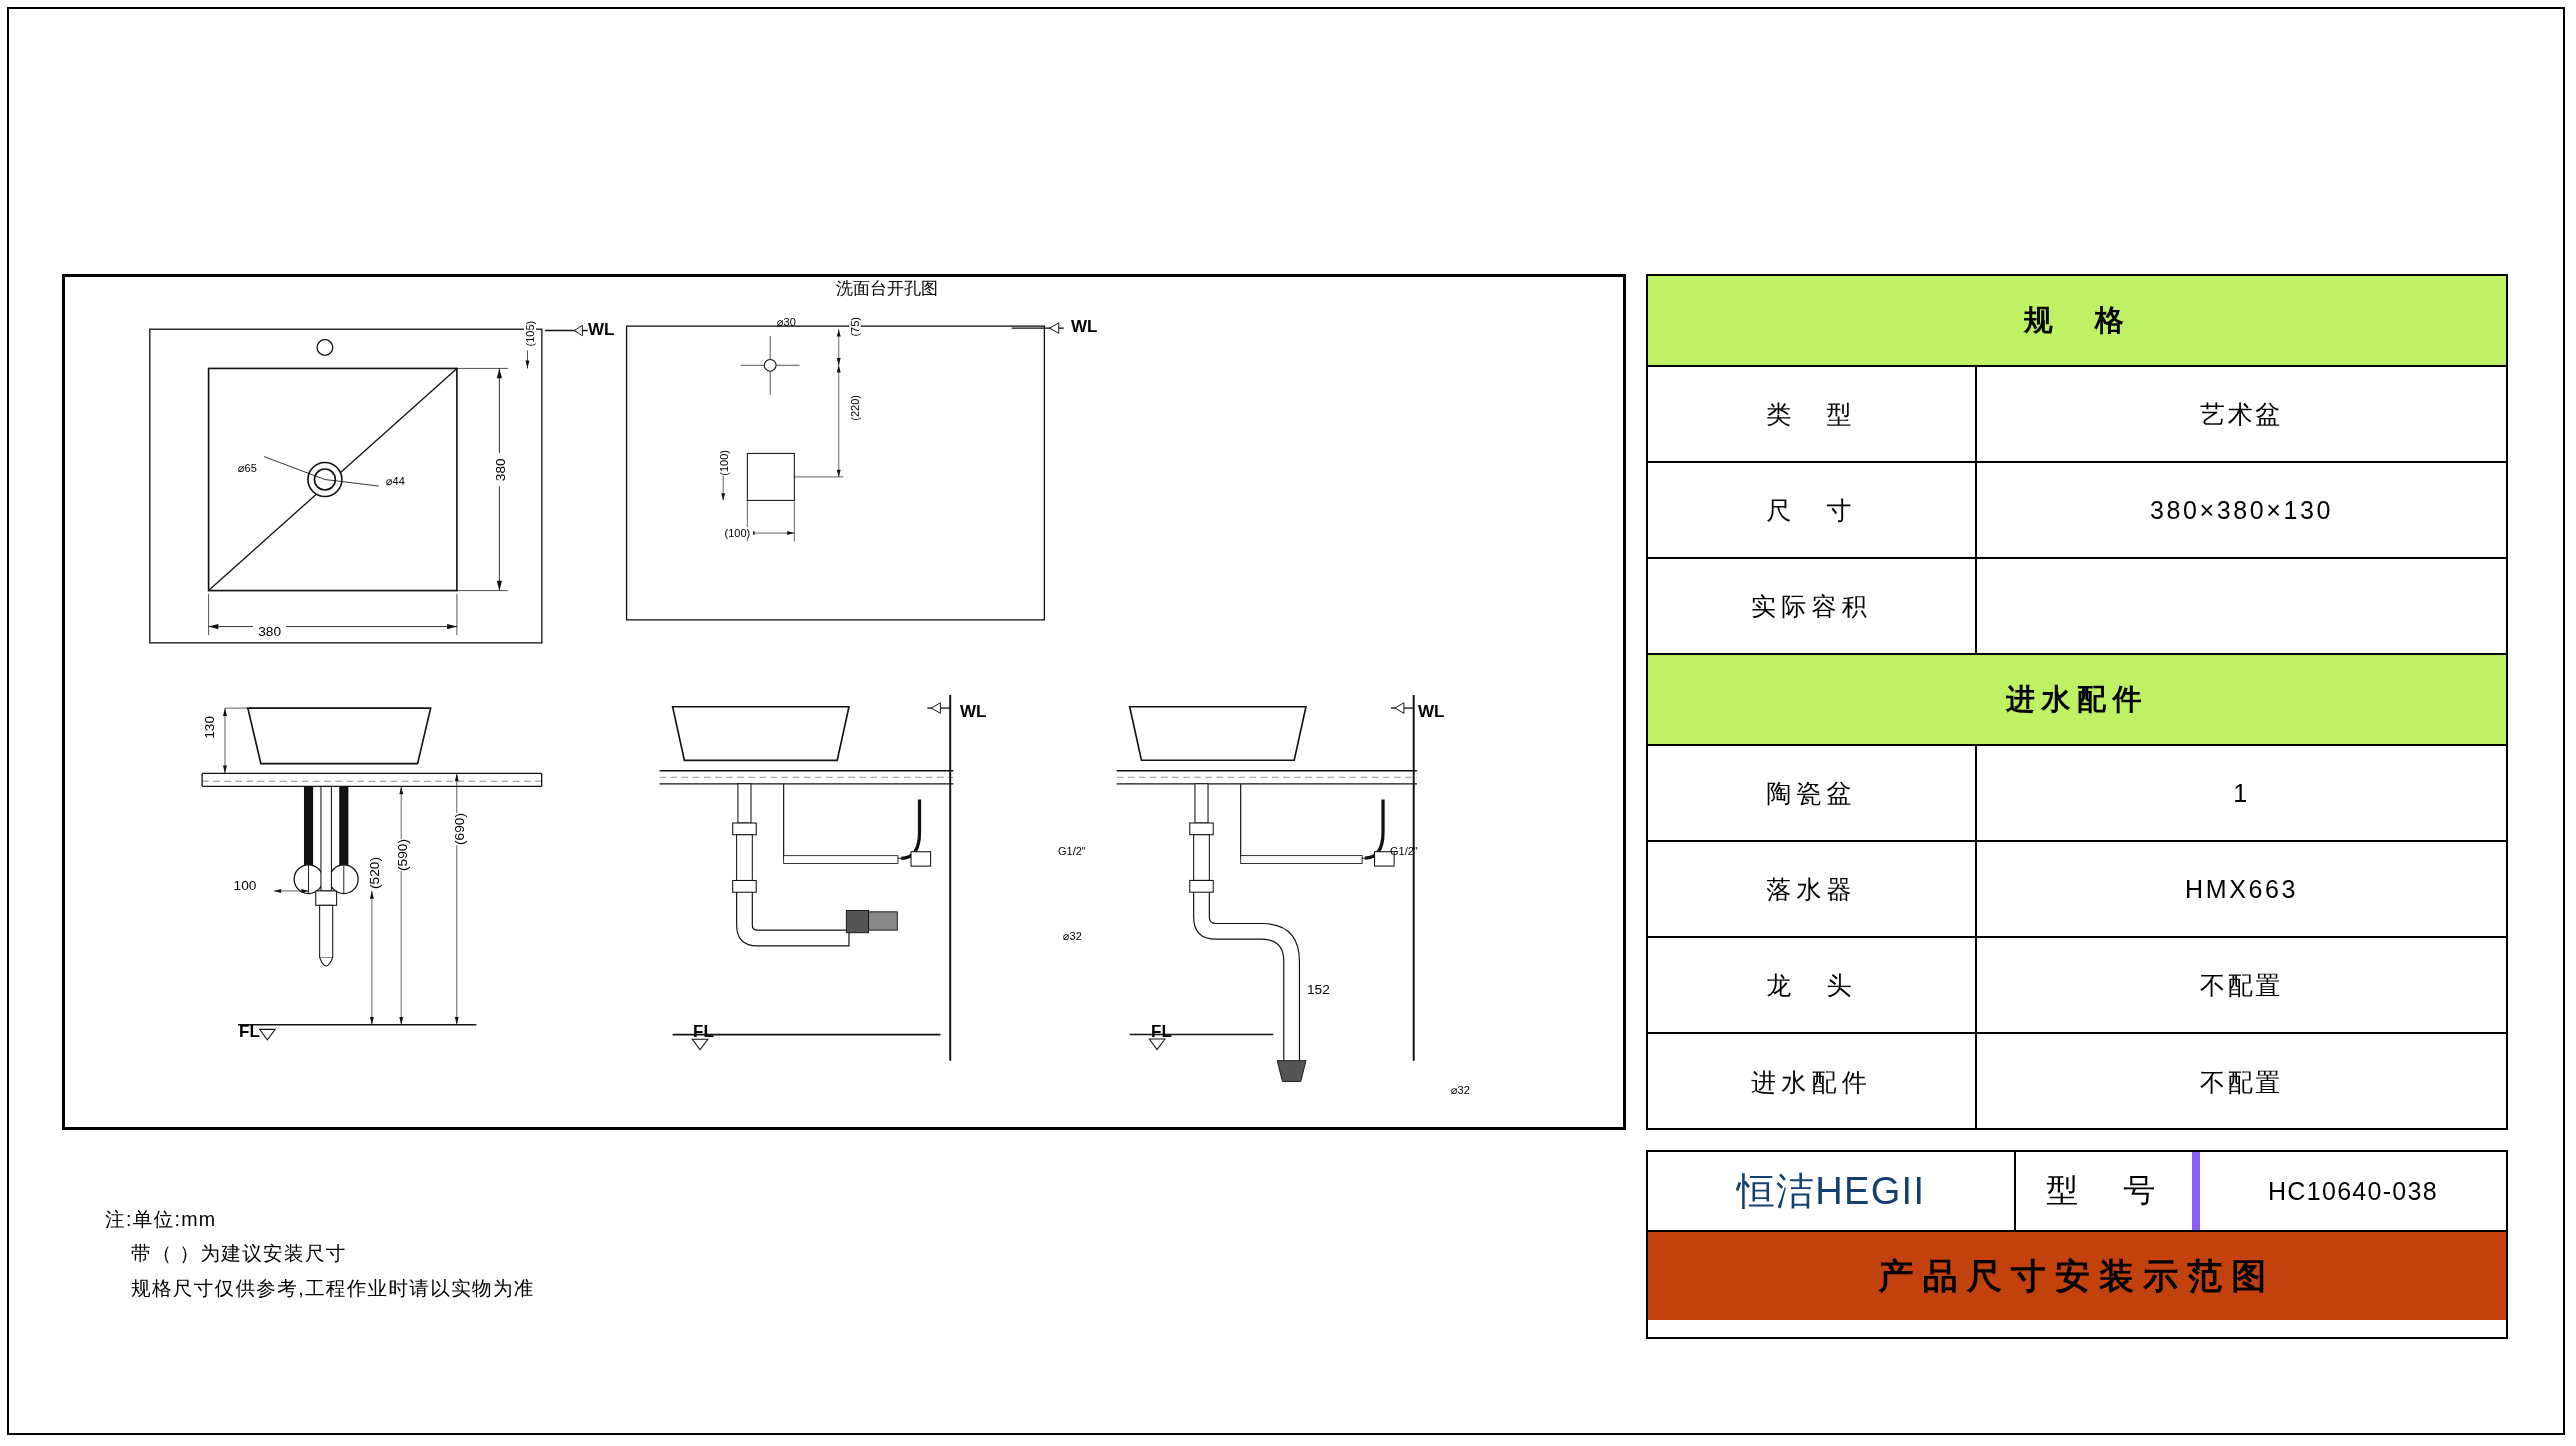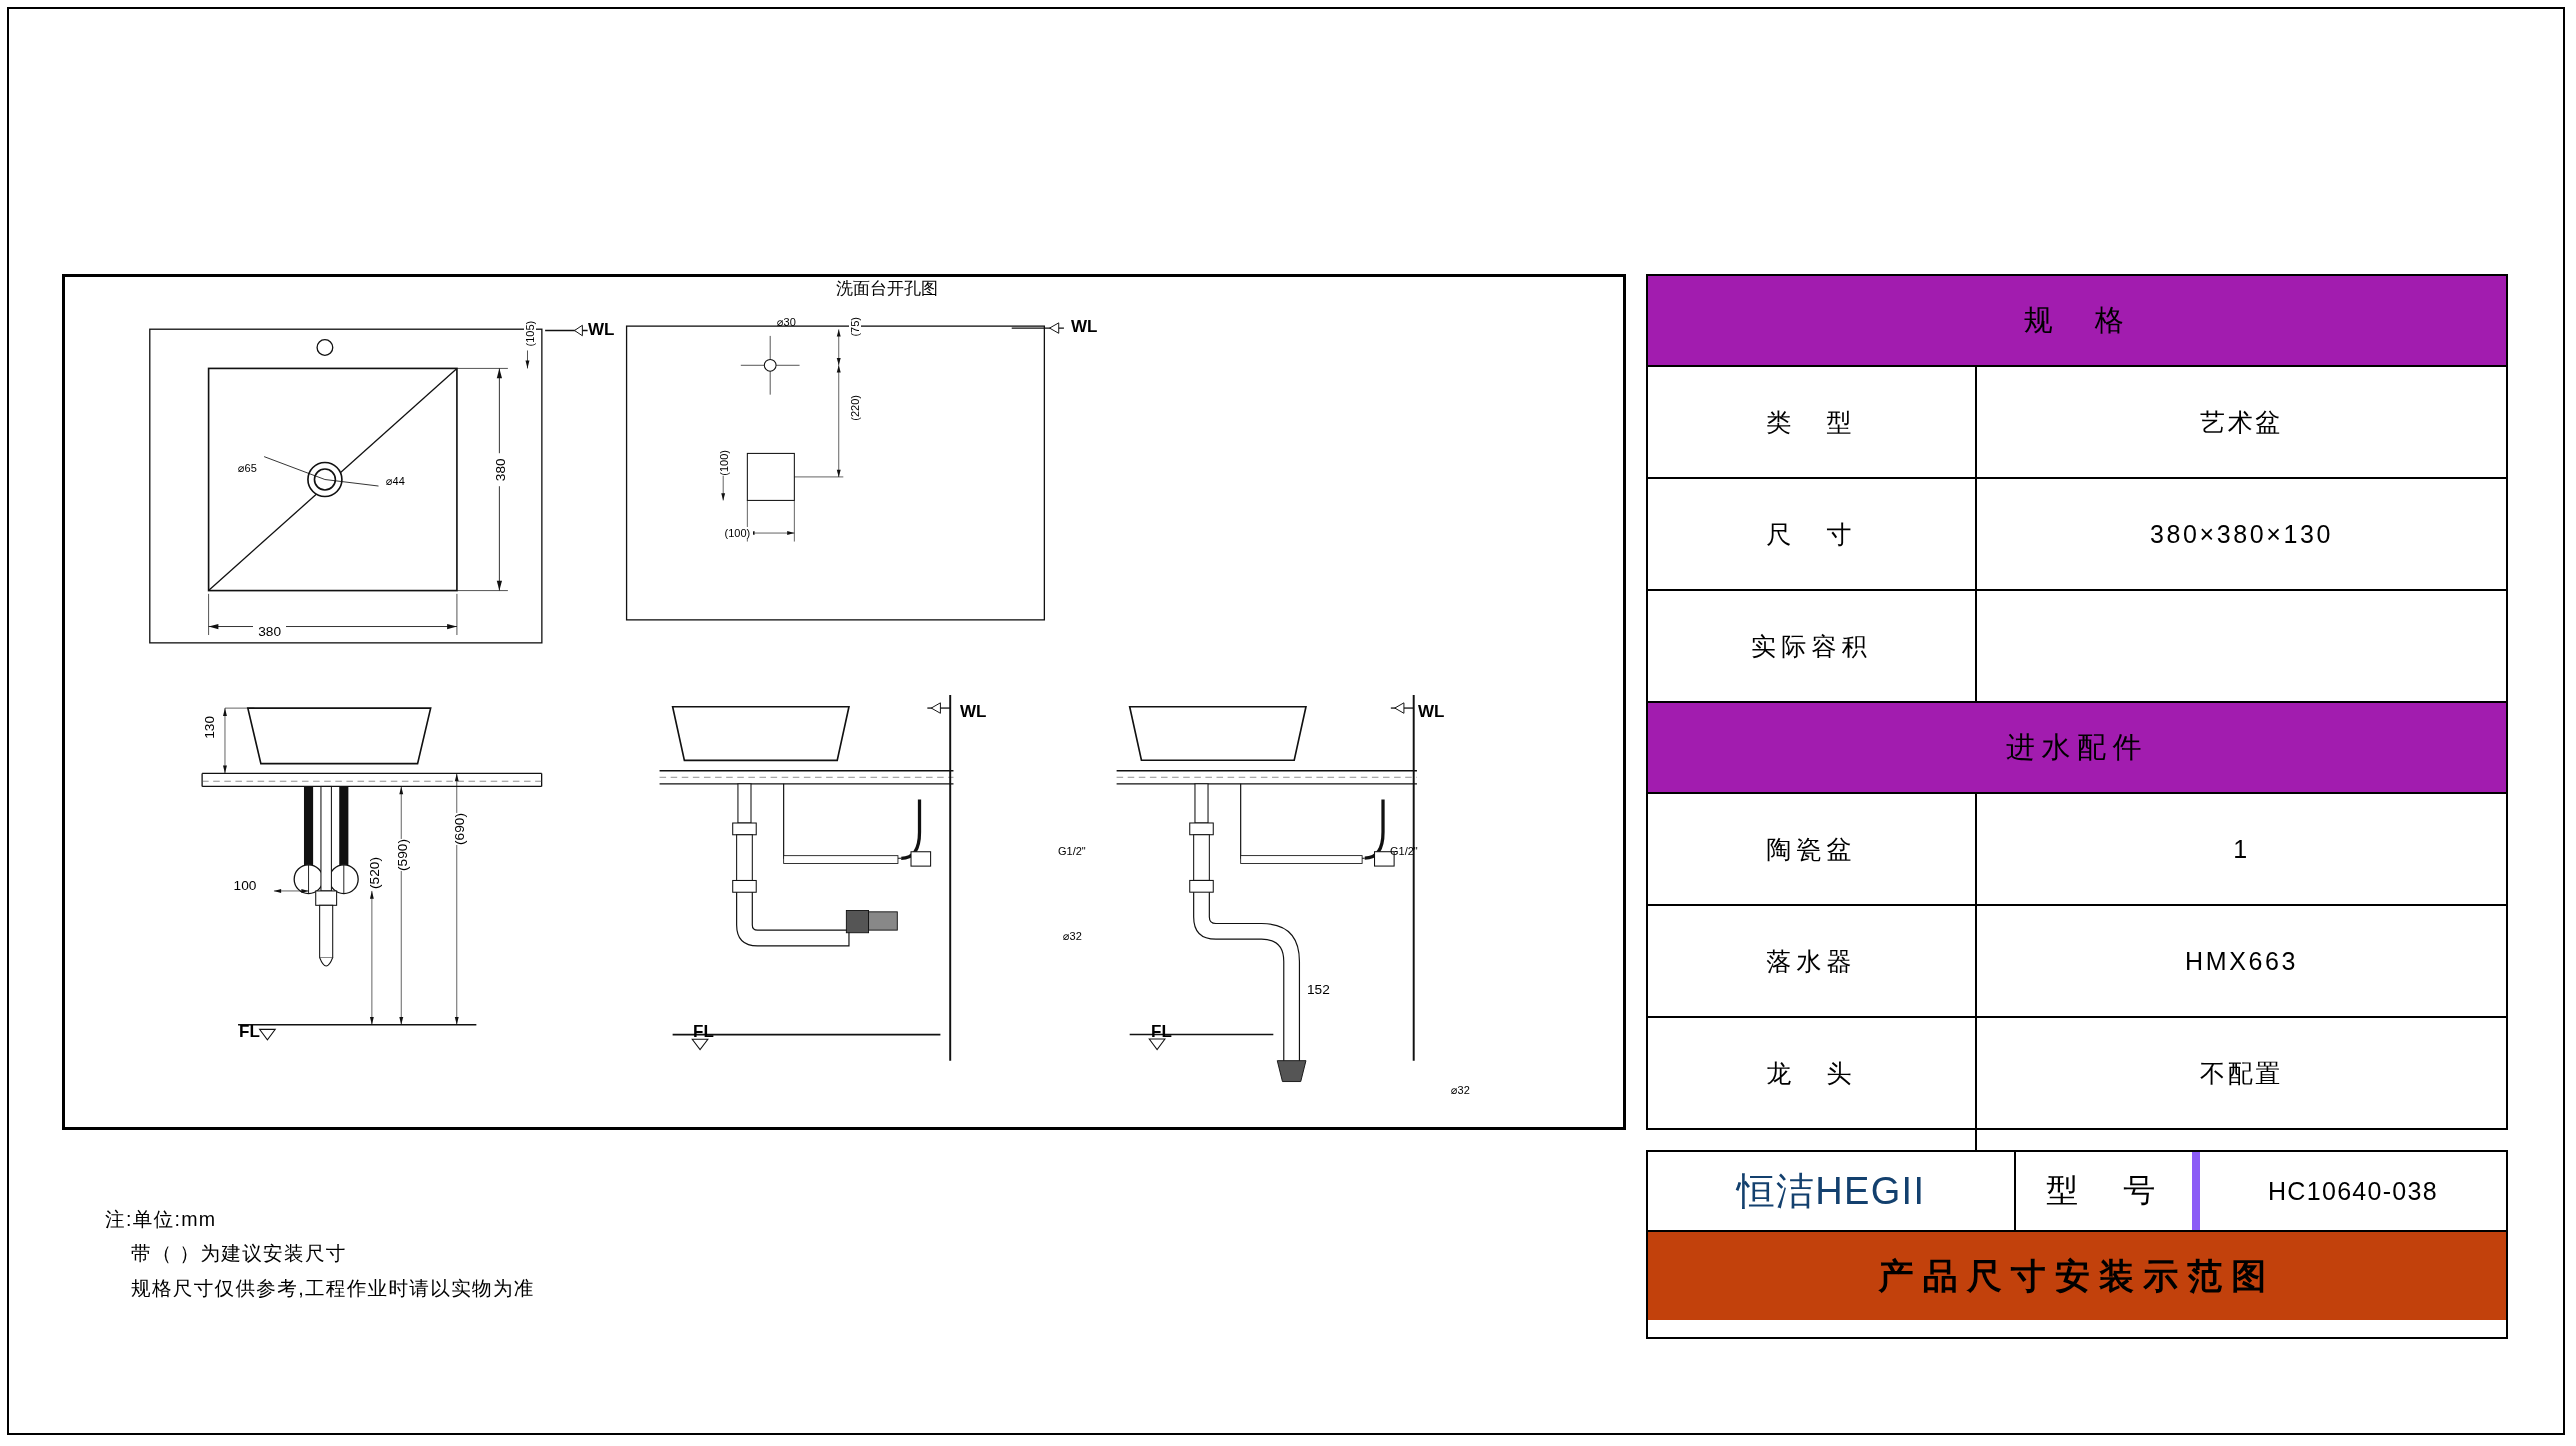--- a/index.html
+++ b/index.html
@@ -24,33 +24,33 @@
   .vert{writing-mode:vertical-rl;transform:rotate(180deg);}
 
   
   .spec-table{
     position:absolute;left:1646px;top:274px;width:862px;height:856px;
     border:2px solid #000;box-sizing:border-box;background:#fff;
   }
   .spec-row{display:flex;width:100%;box-sizing:border-box;border-bottom:2px solid #000;}
   .spec-row:last-child{border-bottom:none;}
   .spec-head{
-    background:#a21caf;height:91px;display:flex;align-items:center;justify-content:center;
-    font-size:29px;letter-spacing:6.5px;font-weight:normal;
+    background:#bef264;height:91px;display:flex;align-items:center;justify-content:center;
+    font-size:29px;letter-spacing:6.5px;font-weight:bold;
   }
   .spec-cell-l{
     width:327px;min-width:327px;border-right:2px solid #000;
     display:flex;align-items:center;justify-content:center;
     font-size:25px;letter-spacing:5.2px;
   }
   .spec-cell-r{
     flex:1;display:flex;align-items:center;justify-content:center;
     font-size:25px;letter-spacing:2.6px;
   }
-  .rh{height:112px;}
+  .rh{height:96px;}
 
   
   .title-block{
     position:absolute;left:1646px;top:1150px;width:862px;height:189px;
     border:2px solid #000;box-sizing:border-box;background:#fff;
   }
   .tb-top{display:flex;height:78px;border-bottom:2px solid #000;}
   .tb-logo{
     width:366px;border-right:2px solid #000;display:flex;align-items:center;justify-content:center;
   }

